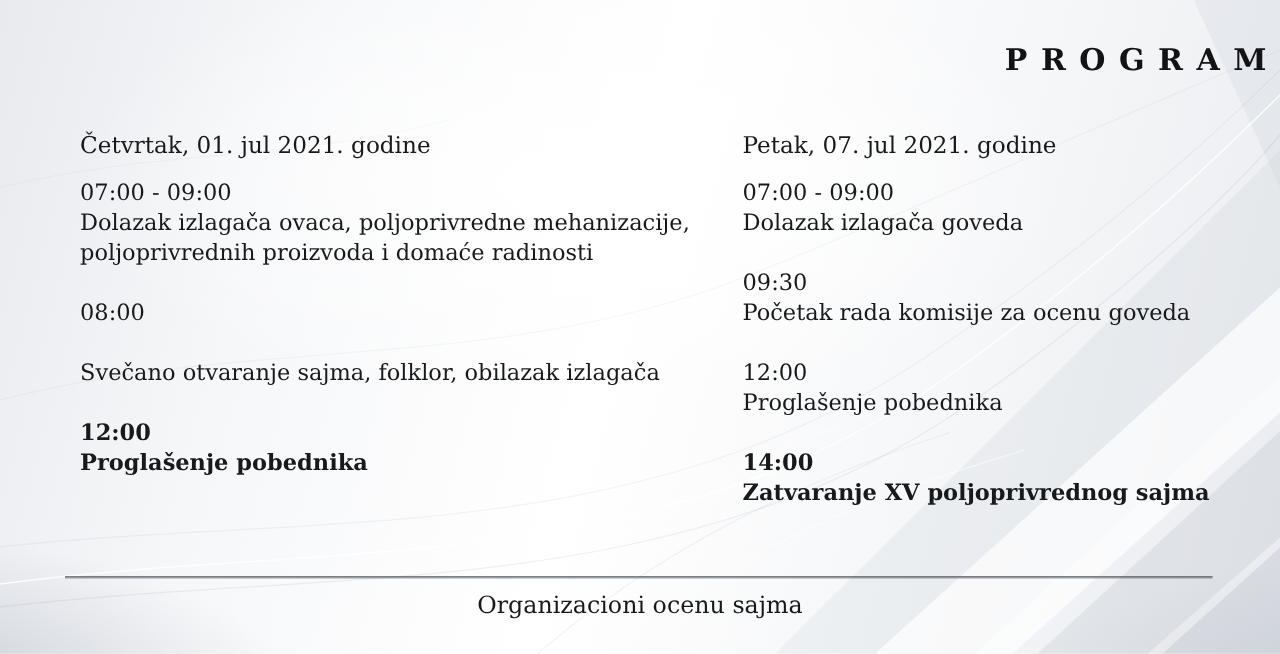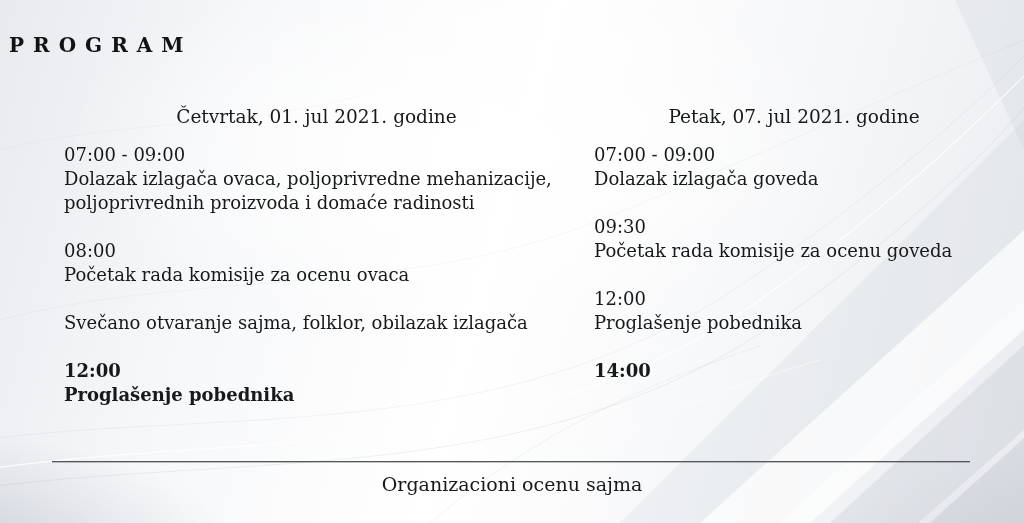--- a/index.html
+++ b/index.html
@@ -21,38 +21,37 @@
     inset: 0;
     width: 100%;
     height: 100%;
     pointer-events: none;
   }
   .page-title {
     position: absolute;
     top: 33px;
     left: 0;
     width: 100%;
-    text-align: left;
-    font-size: 20px;
+    text-align: right;
+    font-size: 24px;
     font-weight: 700;
     letter-spacing: 0.45em;
     text-indent: 0.45em;
     margin: 0;
     color: #121315;
   }
   .col {
     position: absolute;
     top: 105px;
     font-size: 18px;
     line-height: 24px;
   }
   .col-left  { left: 64px;  width: 505px; }
   .col-right { left: 594px; width: 400px; }
   .col-header {
-    text-align: center;
     margin-bottom: 14px;
     font-size: 18.5px;
   }
   .item { margin-bottom: 24px; }
   .item:last-child { margin-bottom: 0; font-weight: bold; }
   .time { }
   .desc { white-space: pre-line; }
   .divider {
     position: absolute;
     top: 461px;
@@ -100,21 +99,20 @@
   <div class="col col-left">
     <div class="col-header">Četvrtak, 01. jul 2021. godine</div>
 
     <div class="item">
       <div class="time">07:00 - 09:00</div>
       <div class="desc">Dolazak izlagača ovaca, poljoprivredne mehanizacije,
 poljoprivrednih proizvoda i domaće radinosti</div>
     </div>
     <div class="item">
       <div class="time">08:00</div>
-      <div class="desc">Početak rada komisije za ocenu ovaca</div>
     </div>
     <div class="item">
       <div class="desc">Svečano otvaranje sajma, folklor, obilazak izlagača</div>
     </div>
     <div class="item">
       <div class="time">12:00</div>
       <div class="desc">Proglašenje pobednika</div>
     </div>
   </div>
 
@@ -128,19 +126,20 @@
     <div class="item">
       <div class="time">09:30</div>
       <div class="desc">Početak rada komisije za ocenu goveda</div>
     </div>
     <div class="item">
       <div class="time">12:00</div>
       <div class="desc">Proglašenje pobednika</div>
     </div>
     <div class="item">
       <div class="time">14:00</div>
+      <div class="desc">Zatvaranje XV poljoprivrednog sajma</div>
     </div>
   </div>
 
   <div class="divider"></div>
   <div class="footer-text">Organizacioni ocenu sajma</div>
 
 </div>
 
 </body></html>

